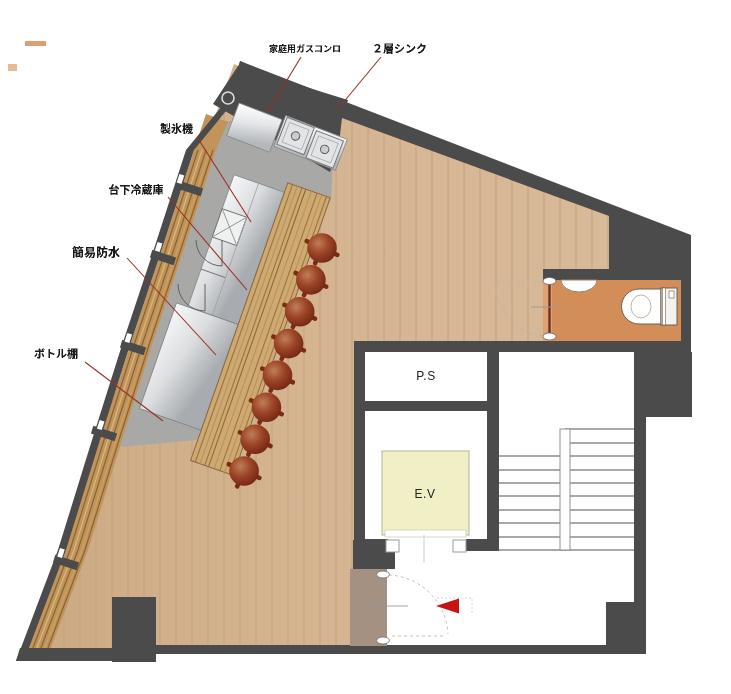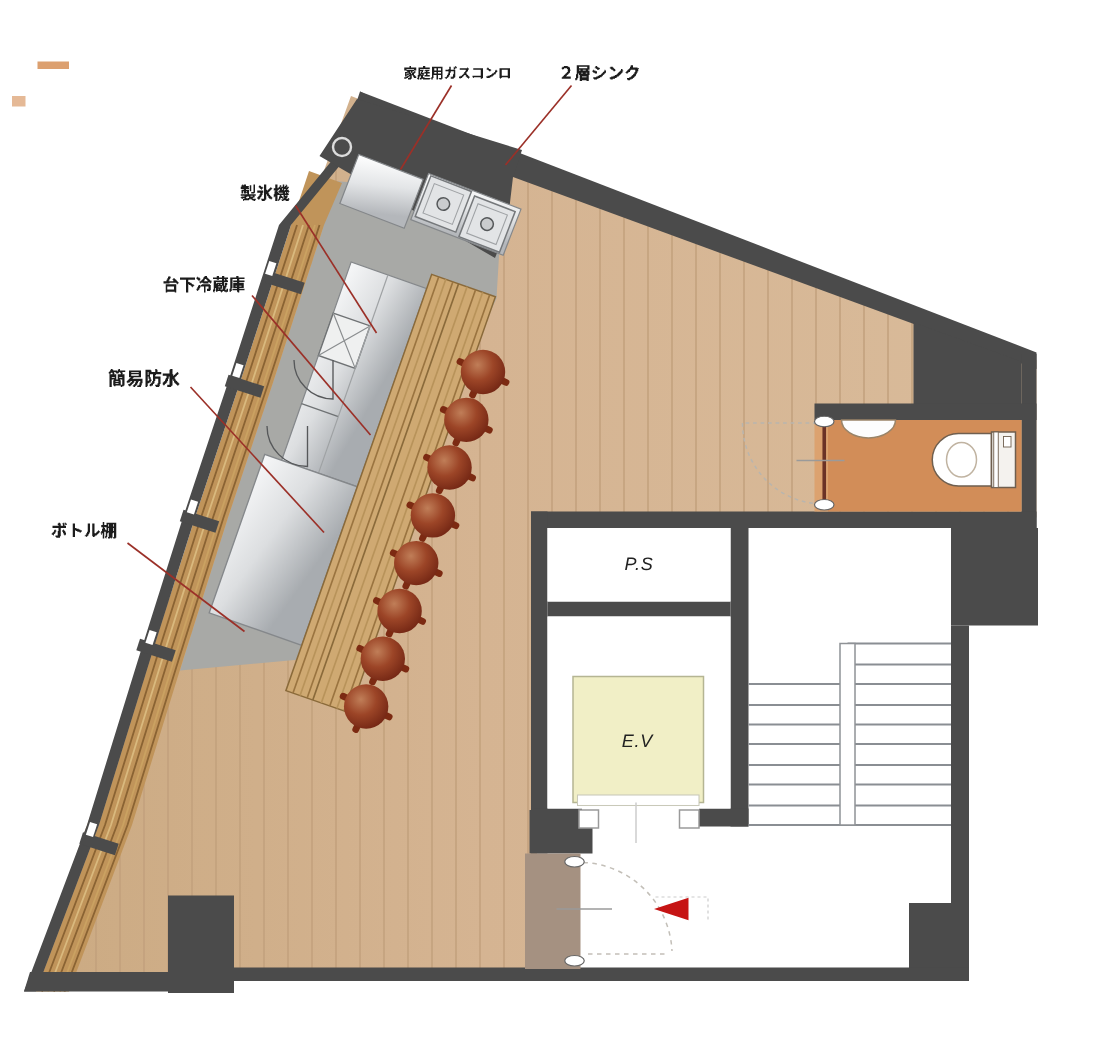--- a/index.html
+++ b/index.html
@@ -1,15 +1,15 @@
 <!DOCTYPE html>
 <html><head><meta charset="utf-8">
 <style>
 html,body{margin:0;padding:0;background:#ffffff;}
-#wrap{width:731px;height:694px;position:relative;font-family:"Liberation Sans", sans-serif;font-style:italic;}
+#wrap{width:731px;height:694px;position:relative;font-family:"Liberation Sans", sans-serif;}
 </style></head><body>
 <div id="wrap">
 <svg width="731" height="694" viewBox="0 0 731 694">
 <defs>
 <linearGradient id="floorg" x1="0" y1="0" x2="1" y2="0">
  <stop offset="0" stop-color="#cbaa82"></stop>
           <stop offset="0.45" stop-color="#d5b492"></stop>
           <stop offset="1" stop-color="#d9bb9a"></stop>
 </linearGradient>
 <linearGradient id="steel" x1="0" y1="0" x2="0.35" y2="1">

